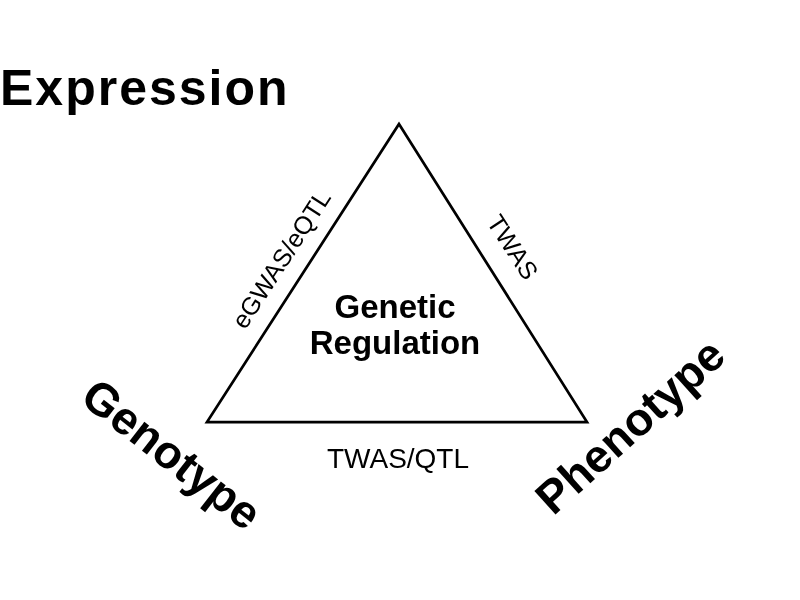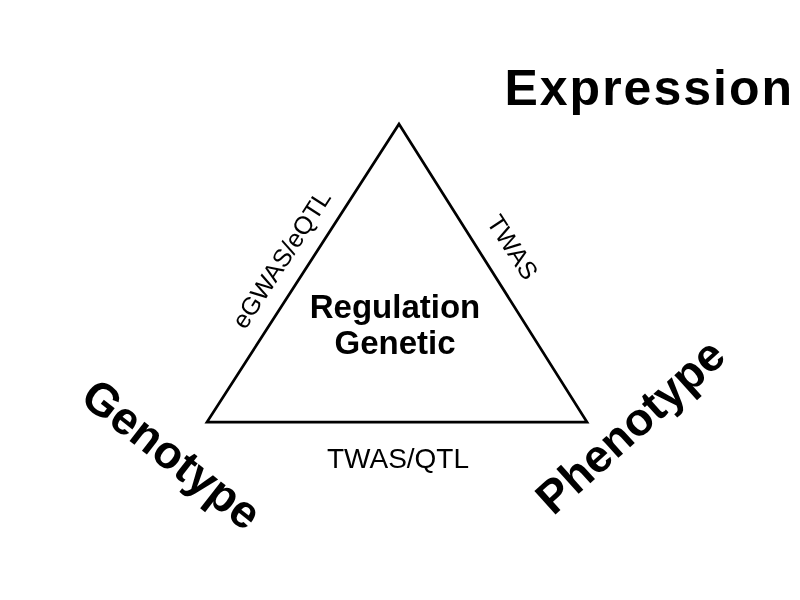--- a/index.html
+++ b/index.html
@@ -19,21 +19,21 @@
   .label {
     position: absolute;
     white-space: nowrap;
     color: #000000;
   }
   
   .vertex-expression {
     left: 0;
     right: 6px;
     top: 63px;
-    text-align: right;
+    text-align: left;
     font-size: 50px;
     font-weight: bold;
     letter-spacing: 2px;
     line-height: 1;
   }
   .vertex-genotype {
     left: 172px;
     top: 454px;
     transform: translate(-50%, -50%) rotate(38deg);
     font-size: 46px;
@@ -94,22 +94,22 @@
 
 <div class="stage">
 
   <div class="label vertex-expression">Expression</div>
 
   <svg class="triangle-svg" viewBox="0 0 800 600">
     <polygon points="399,124 207,422 587,422" fill="none" stroke-width="2.75" stroke="#000000"></polygon>
   </svg>
 
   <div class="label center-label">
+    <div>Genetic</div>
     <div>Regulation</div>
-    <div>Genetic</div>
   </div>
 
   <div class="label edge-left">eGWAS/eQTL</div>
 
   <div class="label edge-right">TWAS</div>
 
   <div class="label edge-bottom">TWAS/QTL</div>
 
   <div class="label vertex-genotype">Genotype</div>
 

